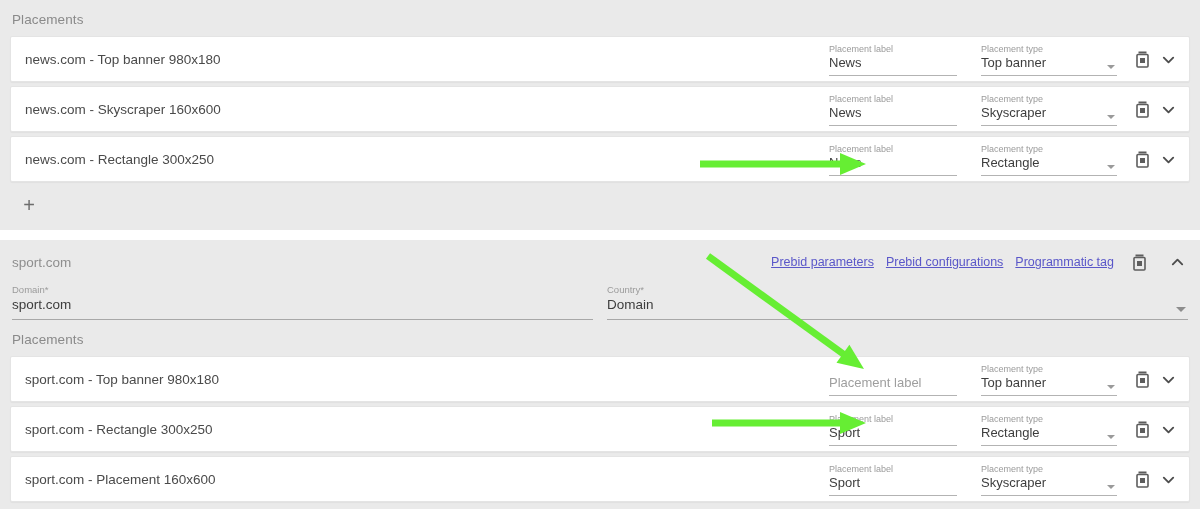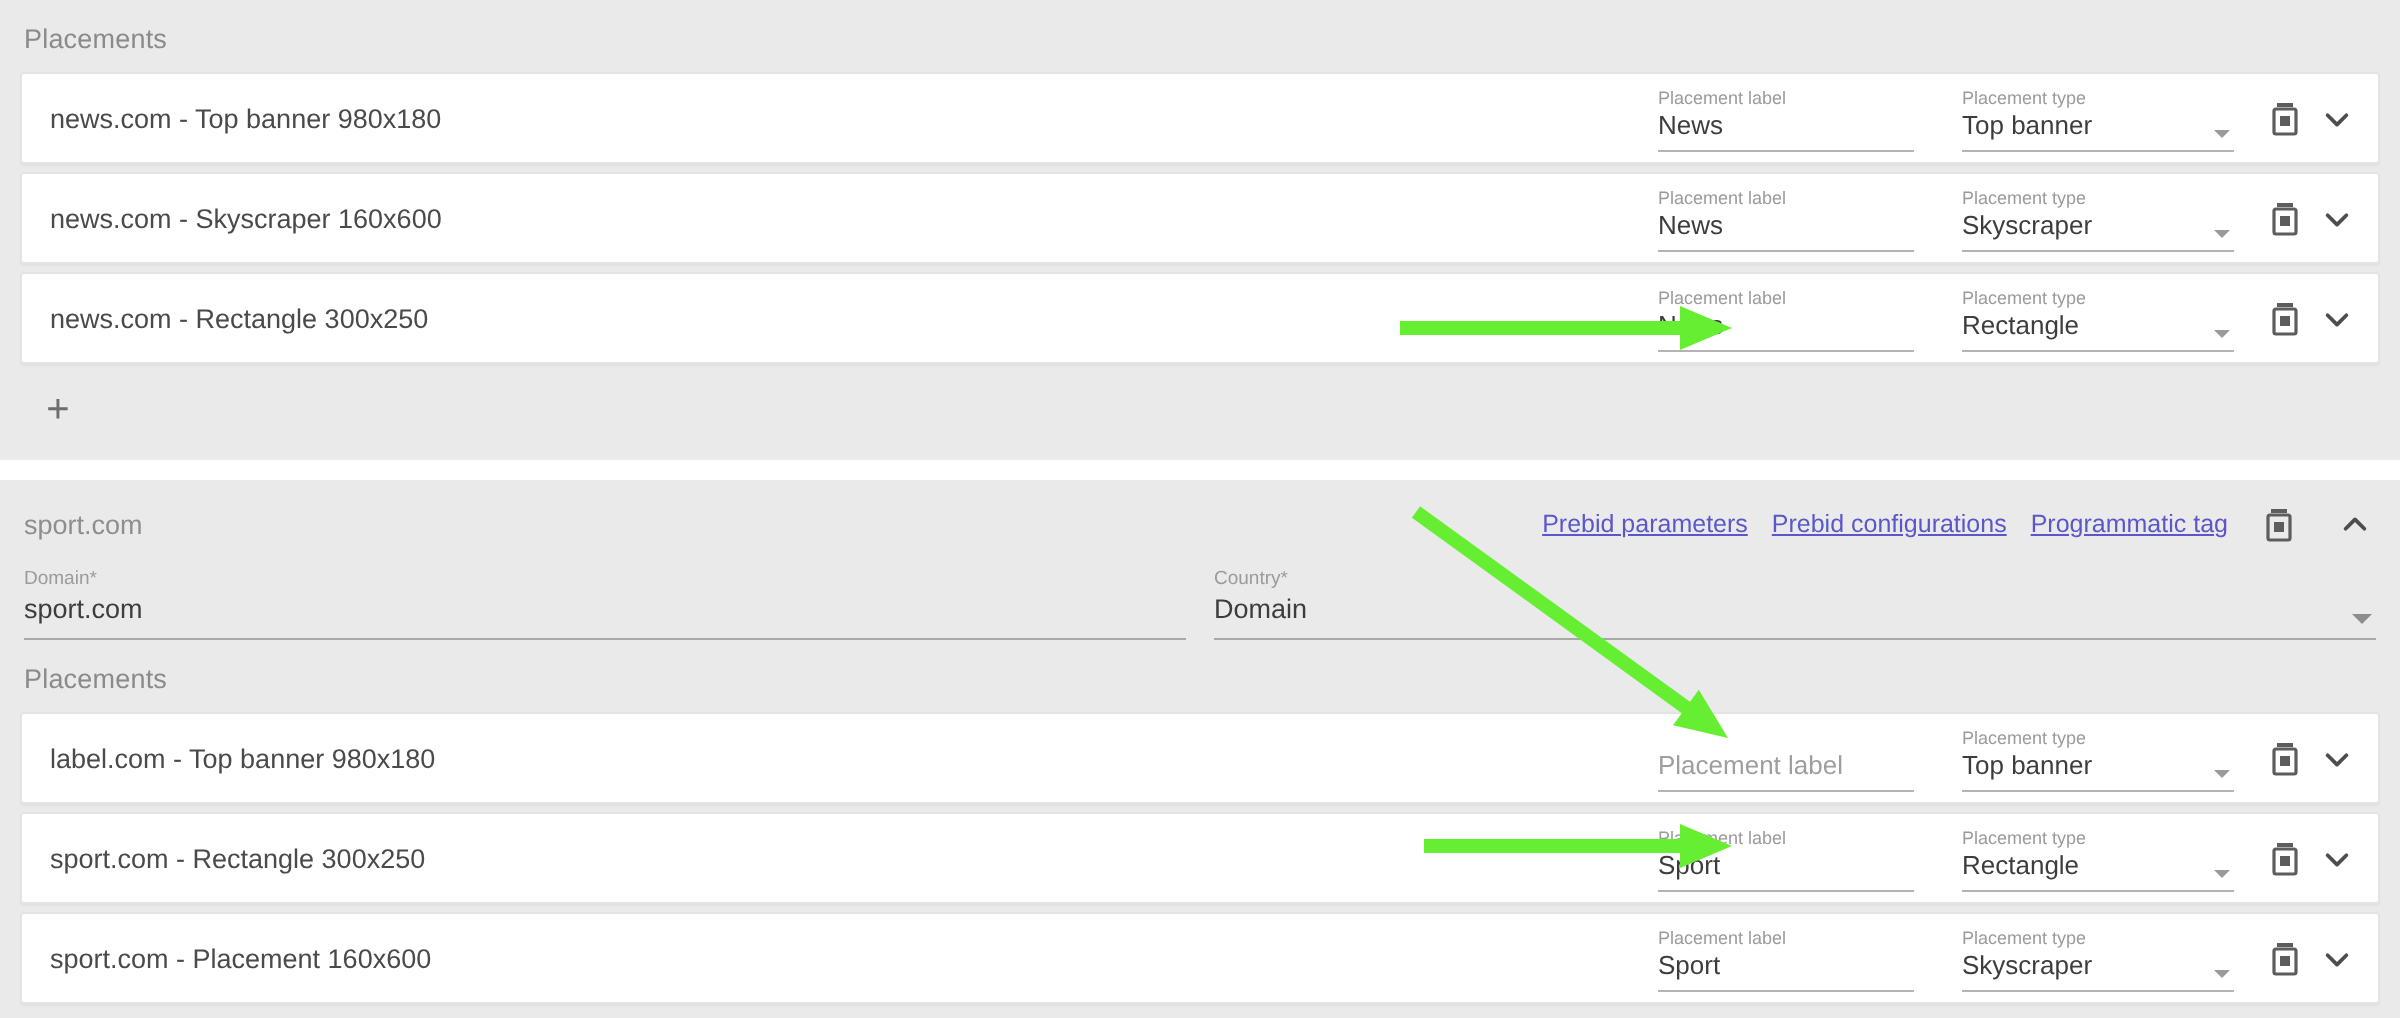--- a/index.html
+++ b/index.html
@@ -254,21 +254,21 @@
           <div class="mat-underline"></div>
         </div>
       </div>
     </div>
 
     <div class="section-title">Placements</div>
 
     <div class="rows">
 
       <div class="p-row">
-        <div class="p-name">label.com - Top banner 980x180</div>
+        <div class="p-name">sport.com - Top banner 980x180</div>
         <div class="p-fields">
           <div class="pf">
             <div class="pf-val placeholder">Placement label</div>
             <div class="mat-underline"></div>
           </div>
           <div class="pf type">
             <div class="mat-label">Placement type</div>
             <div class="pf-val">Top banner</div>
             <div class="pf-caret"></div>
             <div class="mat-underline"></div>

